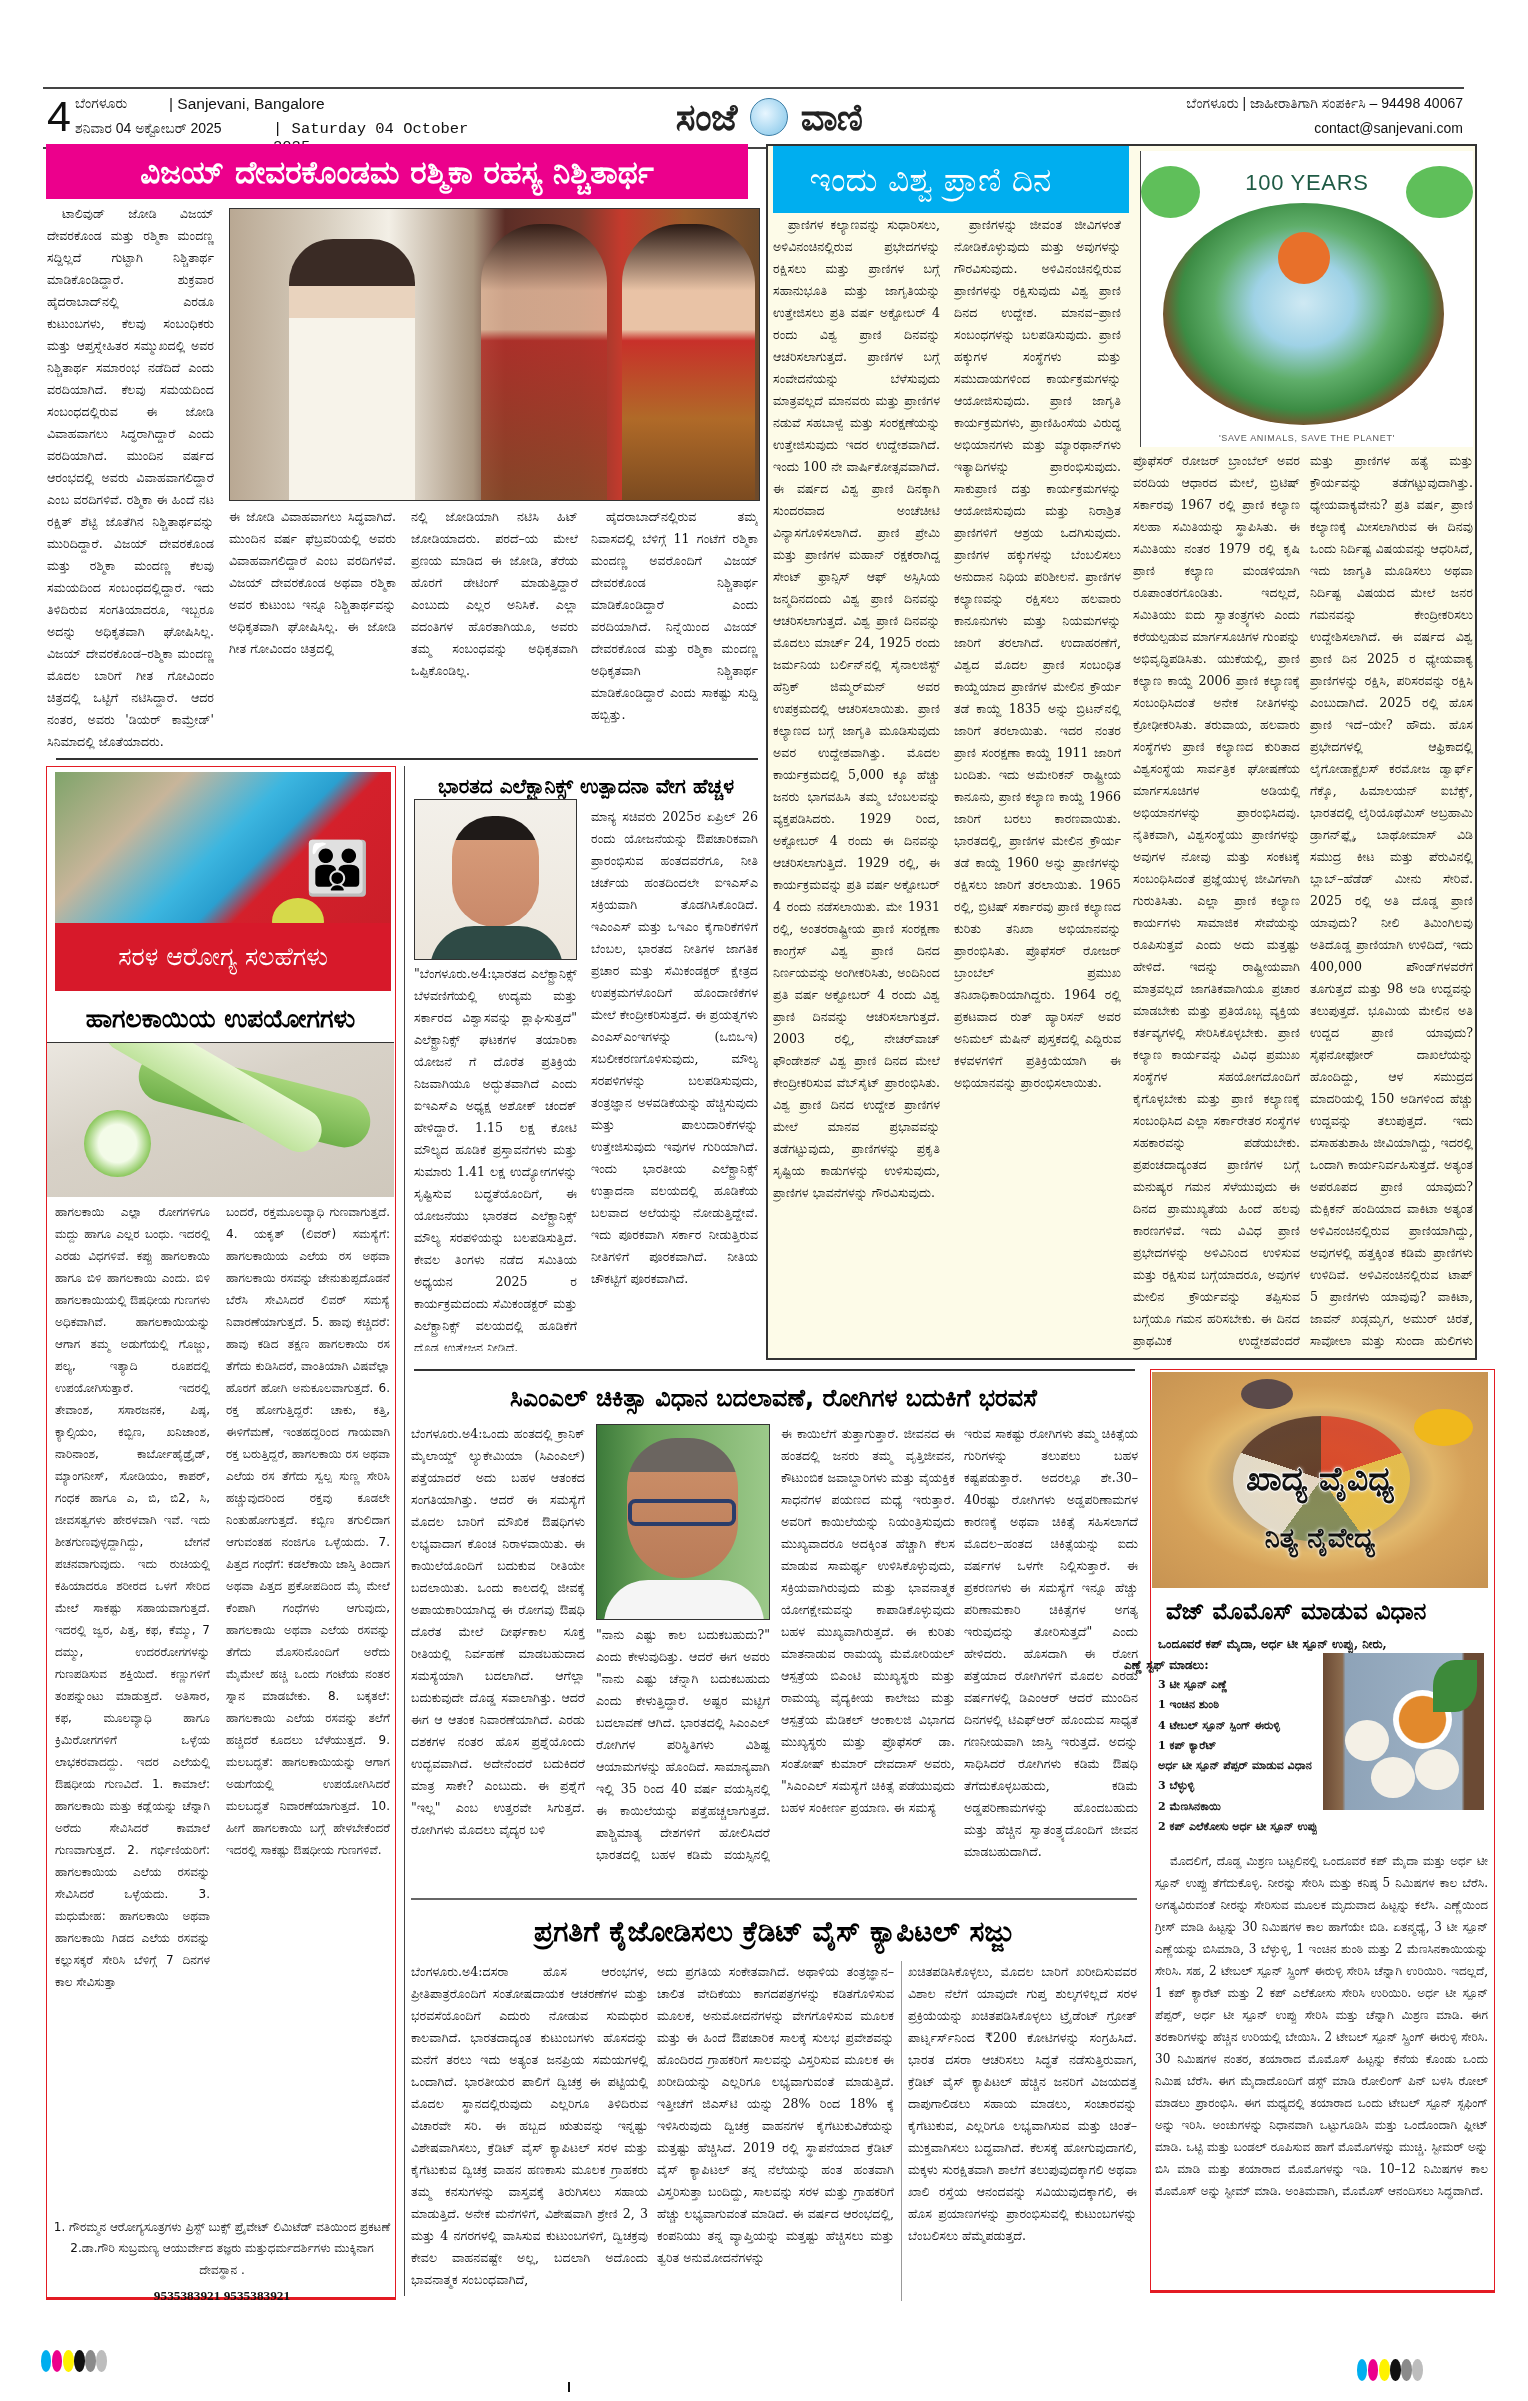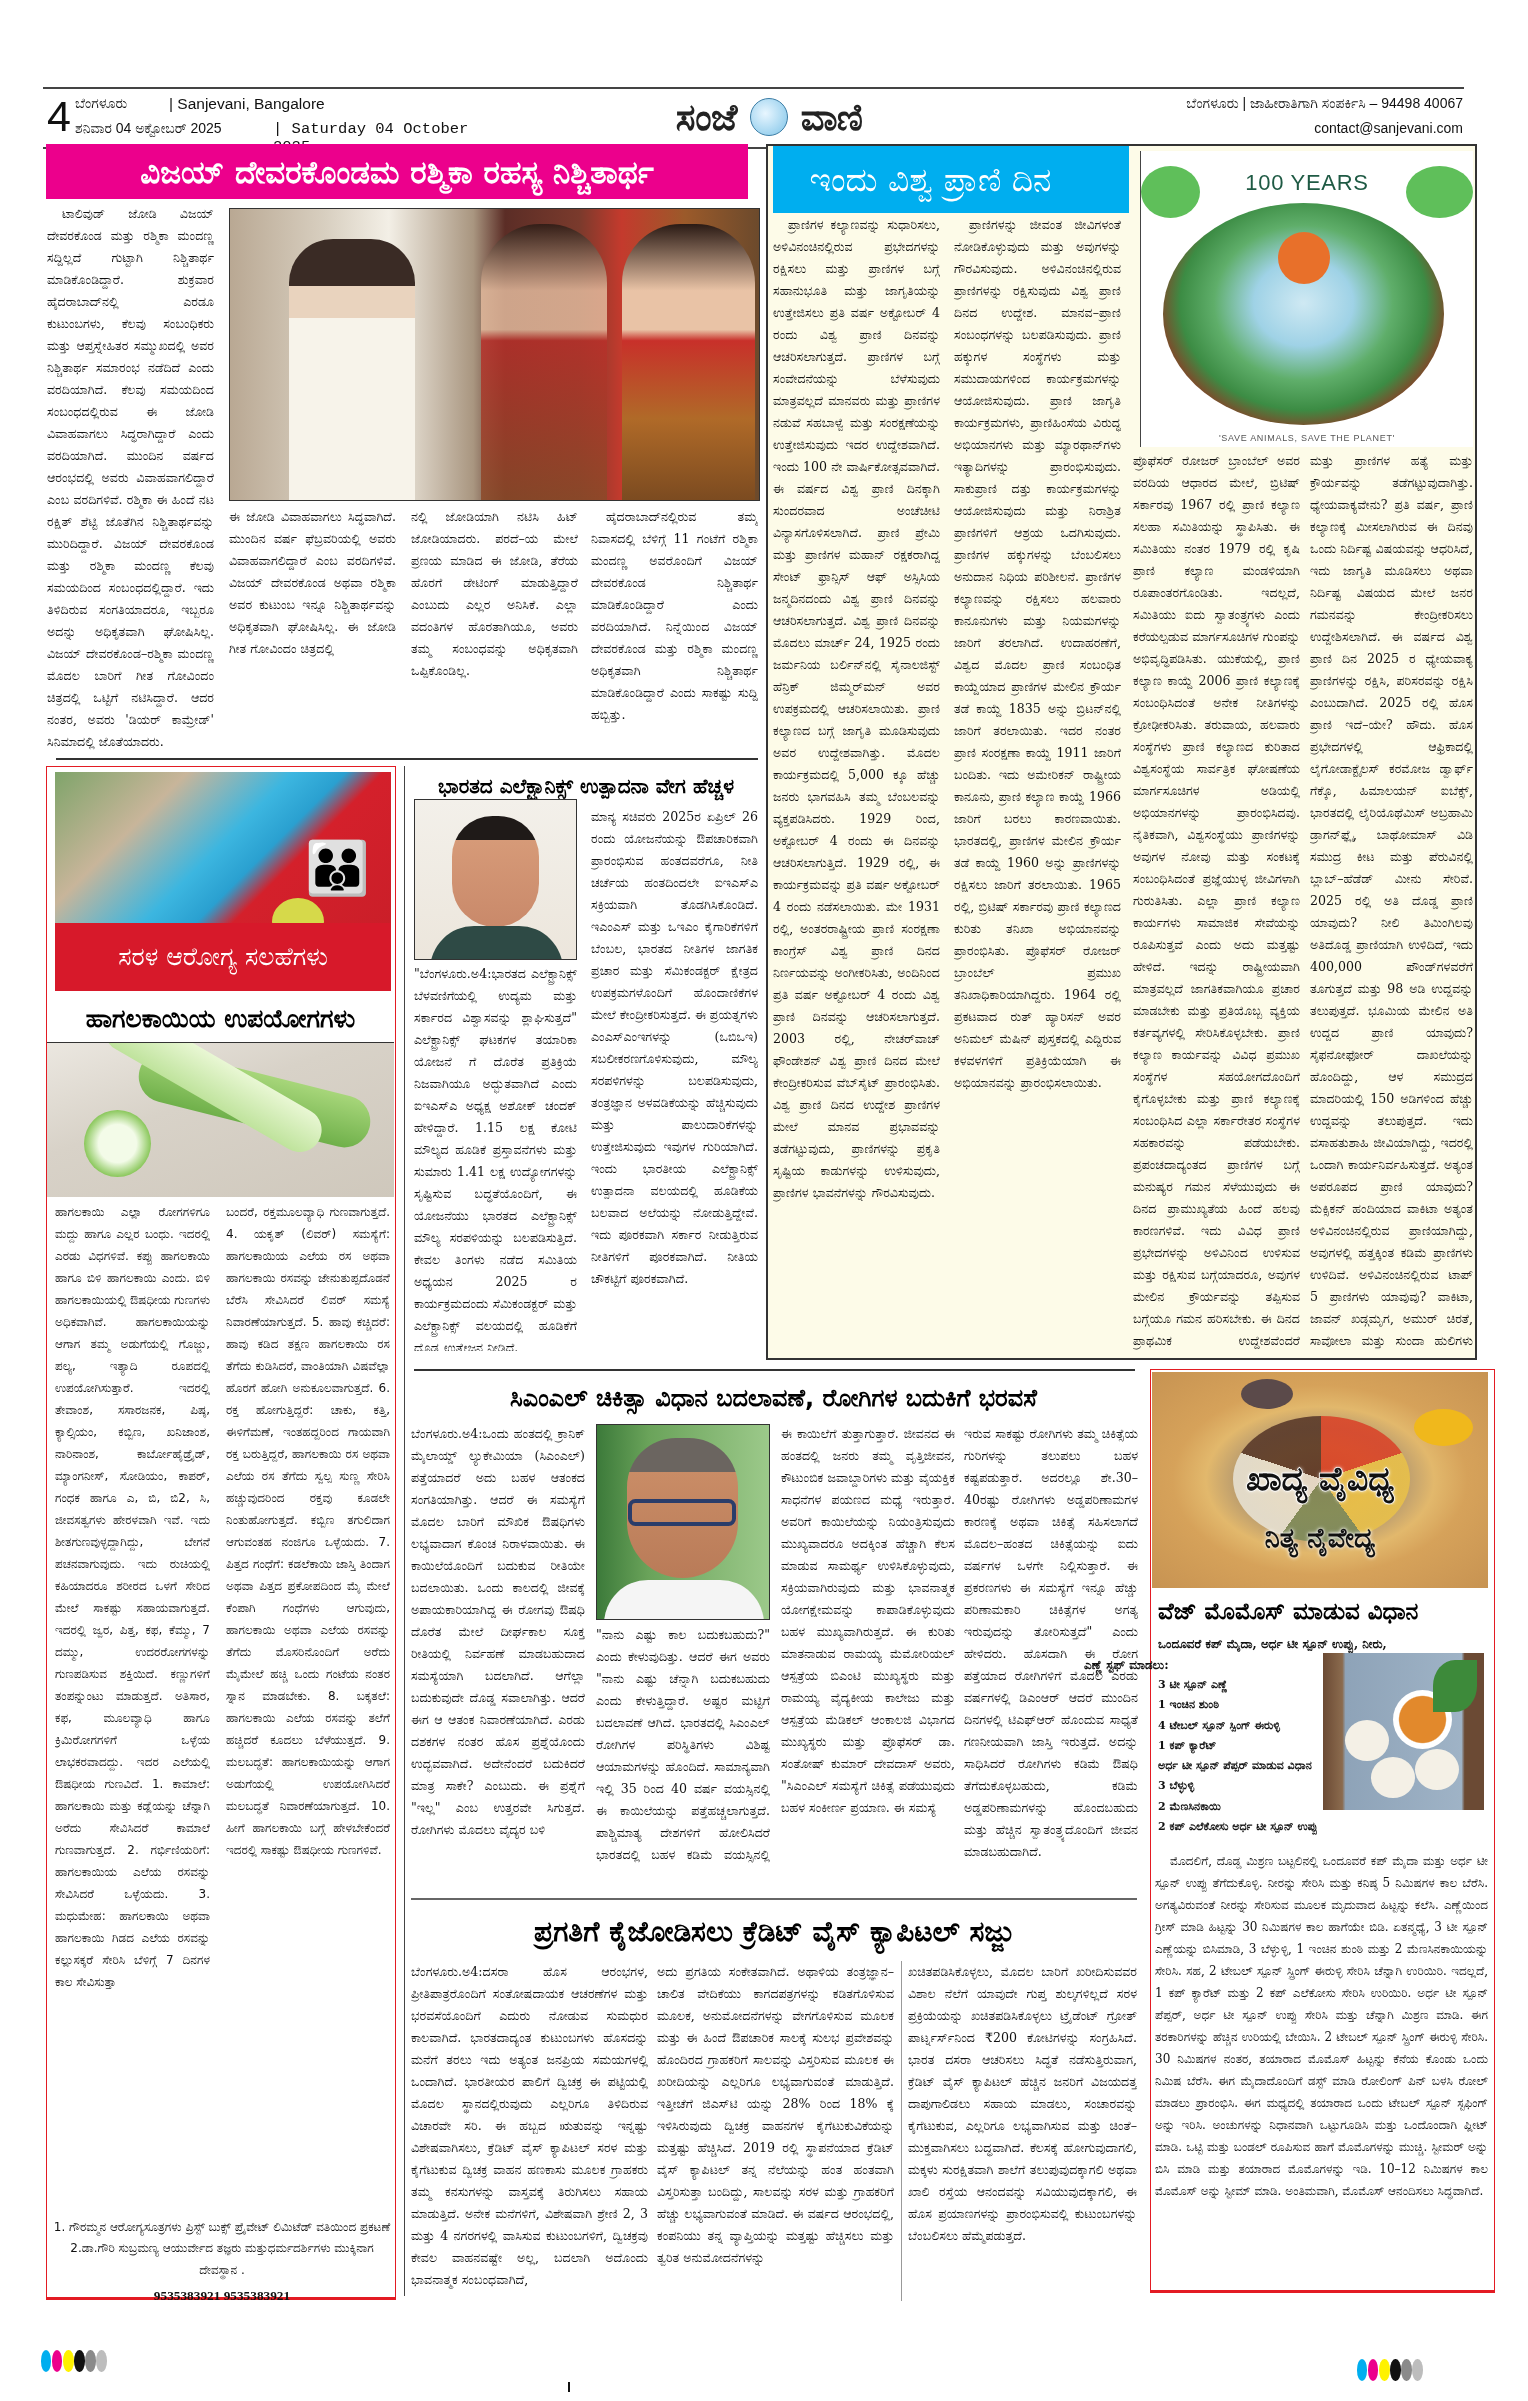--- a/index.html
+++ b/index.html
@@ -132,23 +132,23 @@
 
 <div class="abs" style="left:1150px;top:1369px;width:345px;height:924px;border:1.5px solid #e31b23;border-bottom:3px solid #e31b23;"></div>
 <div class="photo" style="left:1152px;top:1372px;width:336px;height:216px;border:none;background:radial-gradient(ellipse at 50% 50%,#c0632e 0%,#d8a44a 22%,#b79a6e 34%,#e2b86c 48%,#d6a25a 62%,#c79352 100%);">
   <div style="position:absolute;left:81px;top:44px;width:177px;height:126px;border-radius:50%;background:conic-gradient(#d9452a 0 20%,#e8c04a 20% 40%,#7d8a5a 40% 60%,#e7e1d2 60% 80%,#5a3a2a 80% 100%);opacity:.9;"></div>
   <div style="position:absolute;right:15px;top:37px;width:59px;height:37px;border-radius:50%;background:#f0b81c;"></div>
   <div style="position:absolute;left:89px;top:7.4px;width:52px;height:30px;border-radius:50%;background:#5b4a4a;"></div>
 </div>
 <div class="headline" style="left:1152px;top:1453px;width:336px;height:52px;line-height:52px;text-align:center;font-size:33px;color:#111;-webkit-text-stroke:1.5px #fff;paint-order:stroke fill;text-shadow:0 0 2.2px #fff,0 0 4.4px #fff;">ಖಾದ್ಯ ವೈವಿಧ್ಯ</div>
 <div class="headline" style="left:1152px;top:1512px;width:336px;height:52px;line-height:52px;text-align:center;font-size:27px;color:#111;text-shadow:0 0 2.2px #fff,0 0 4.4px #fff;">ನಿತ್ಯ ನೈವೇದ್ಯ</div>
 
-<div class="headline" style="left:1152px;top:1590px;width:336px;height:43px;line-height:43px;font-size:23px;padding-left:6px;">ವೆಜ್ ಮೊಮೊಸ್ ಮಾಡುವ ವಿಧಾನ</div>
+<div class="headline" style="left:1152px;top:1590px;width:336px;height:43px;line-height:43px;font-size:23px;padding-left:14px;">ವೆಜ್ ಮೊಮೊಸ್ ಮಾಡುವ ವಿಧಾನ</div>
 <div class="abs" style="left:1158px;top:1634px;width:333px;font-family:'DejaVu Serif',serif;font-size:12px;line-height:21px;white-space:nowrap;font-weight:bold;">ಒಂದೂವರೆ ಕಪ್ ಮೈದಾ, ಅರ್ಧ ಟೀ ಸ್ಪೂನ್ ಉಪ್ಪು, ನೀರು,</div>
-<div class="abs" style="left:1084px;top:1655px;font-family:'DejaVu Serif',serif;font-size:12px;line-height:21px;font-weight:bold;">ಎಣ್ಣೆ ಸ್ಟಫ್ ಮಾಡಲು:</div>
+<div class="abs" style="left:1124px;top:1655px;font-family:'DejaVu Serif',serif;font-size:12px;line-height:21px;font-weight:bold;">ಎಣ್ಣೆ ಸ್ಟಫ್ ಮಾಡಲು:</div>
 
 <div class="abs" style="left:1158px;top:1675px;width:170px;font-family:'DejaVu Serif',serif;font-size:11px;line-height:20.3px;font-weight:bold;">
   <div>3 ಟೀ ಸ್ಪೂನ್ ಎಣ್ಣೆ</div>
   <div>1 ಇಂಚಿನ ಶುಂಠಿ</div>
   <div>4 ಟೇಬಲ್ ಸ್ಪೂನ್ ಸ್ಪಿಂಗ್ ಈರುಳ್ಳಿ</div>
   <div>1 ಕಪ್ ಕ್ಯಾರೆಟ್</div>
   <div>ಅರ್ಧ ಟೀ ಸ್ಪೂನ್ ಪೆಪ್ಪರ್ ಮಾಡುವ ವಿಧಾನ</div>
   <div>3 ಬೆಳ್ಳುಳ್ಳಿ</div>
   <div style="white-space:nowrap;">2 ಮೆಣಸಿನಕಾಯಿ</div>
   <div style="white-space:nowrap;">2 ಕಪ್ ಎಲೆಕೋಸು ಅರ್ಧ ಟೀ ಸ್ಪೂನ್ ಉಪ್ಪು</div>

